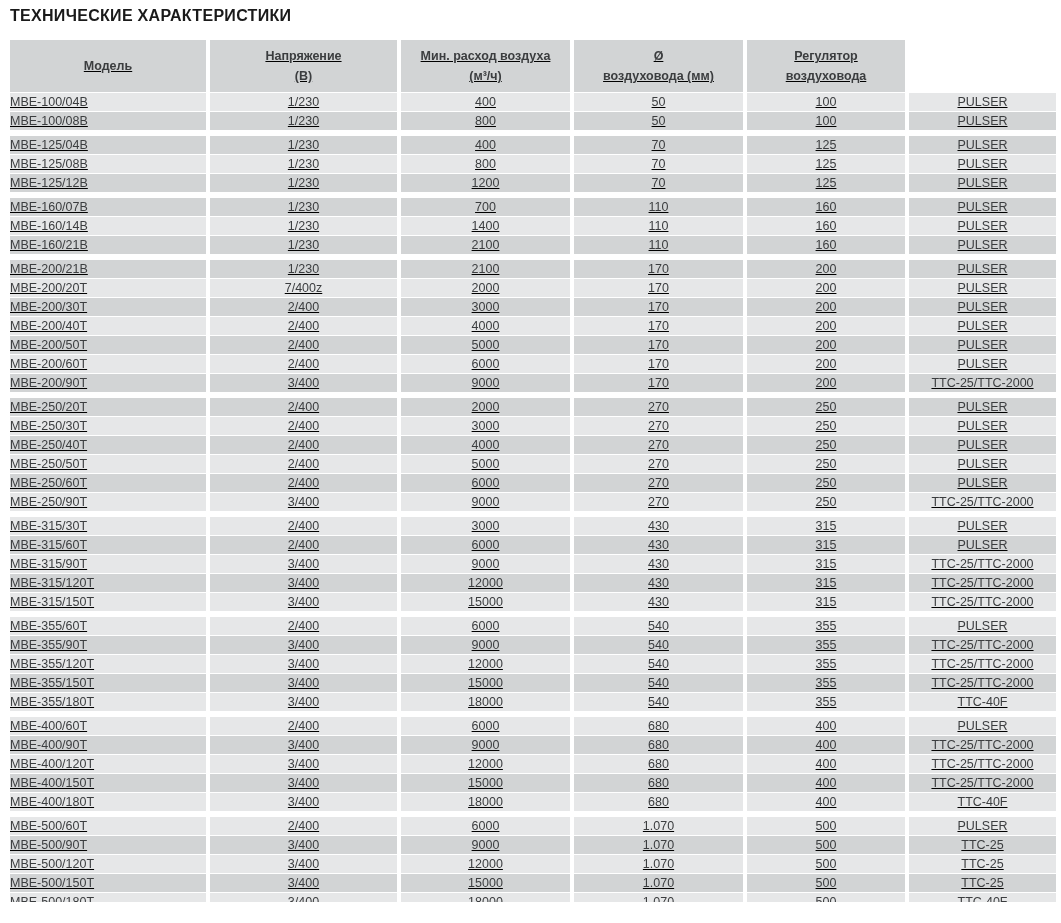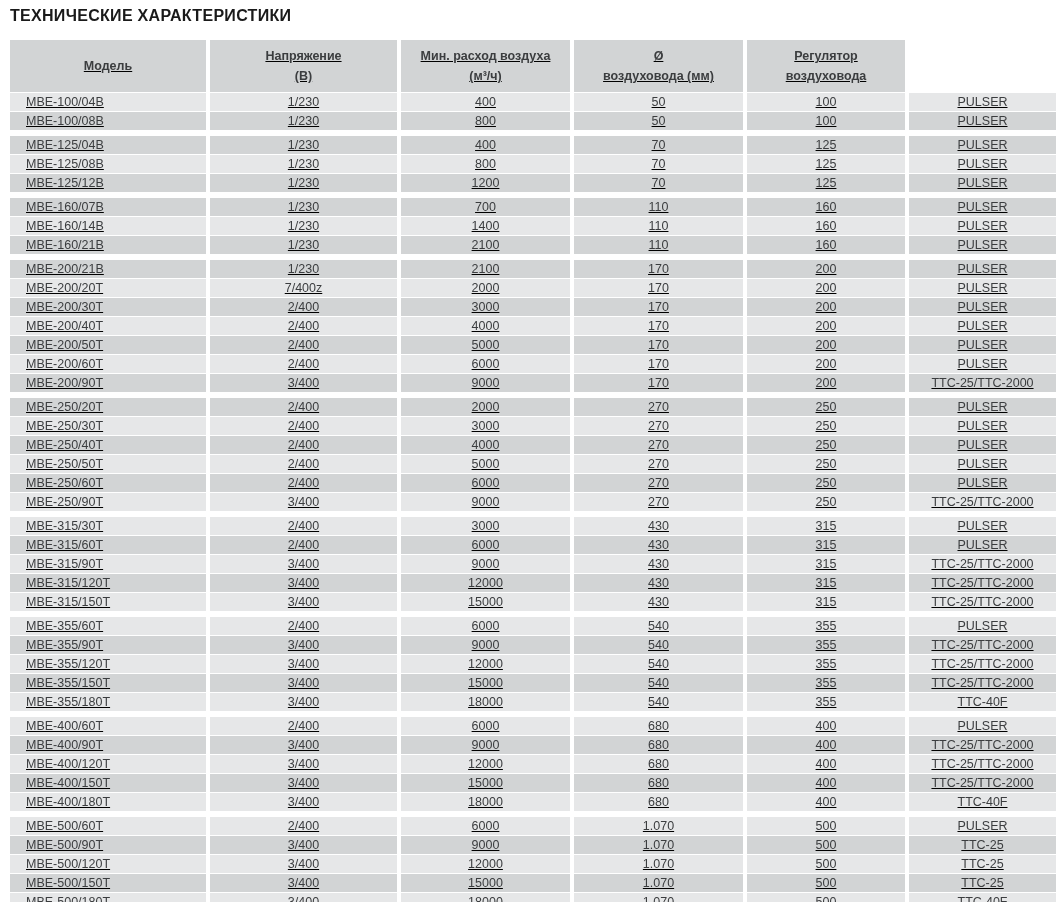--- a/index.html
+++ b/index.html
@@ -56,21 +56,21 @@
     align-items: center;
     justify-content: center;
     font-size: 12.5px;
     color: var(--text);
     white-space: nowrap;
   }
   .row.light .cell { background: var(--row-light); }
   .row.dark  .cell { background: var(--row-dark); }
   .cell.col-model {
     justify-content: flex-start;
-    padding-left: 16px;
+    padding-left: 0;
   }
 </style>
 </head>
 <body>
 
 <div class="page">
   <h1 class="title">ТЕХНИЧЕСКИЕ ХАРАКТЕРИСТИКИ</h1>
   <div class="spec-table">
     <div class="thead" id="thead">
         <div class="hcell">

